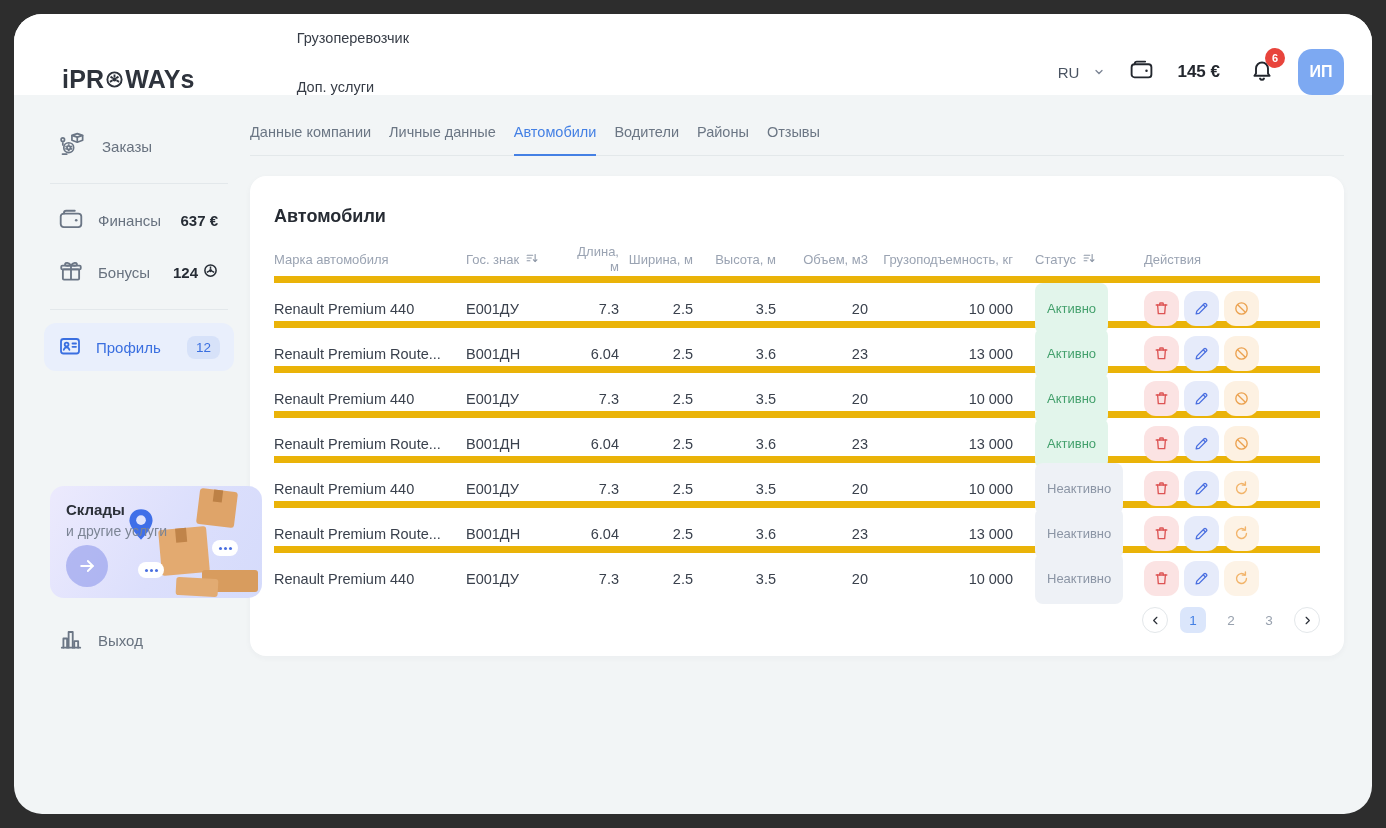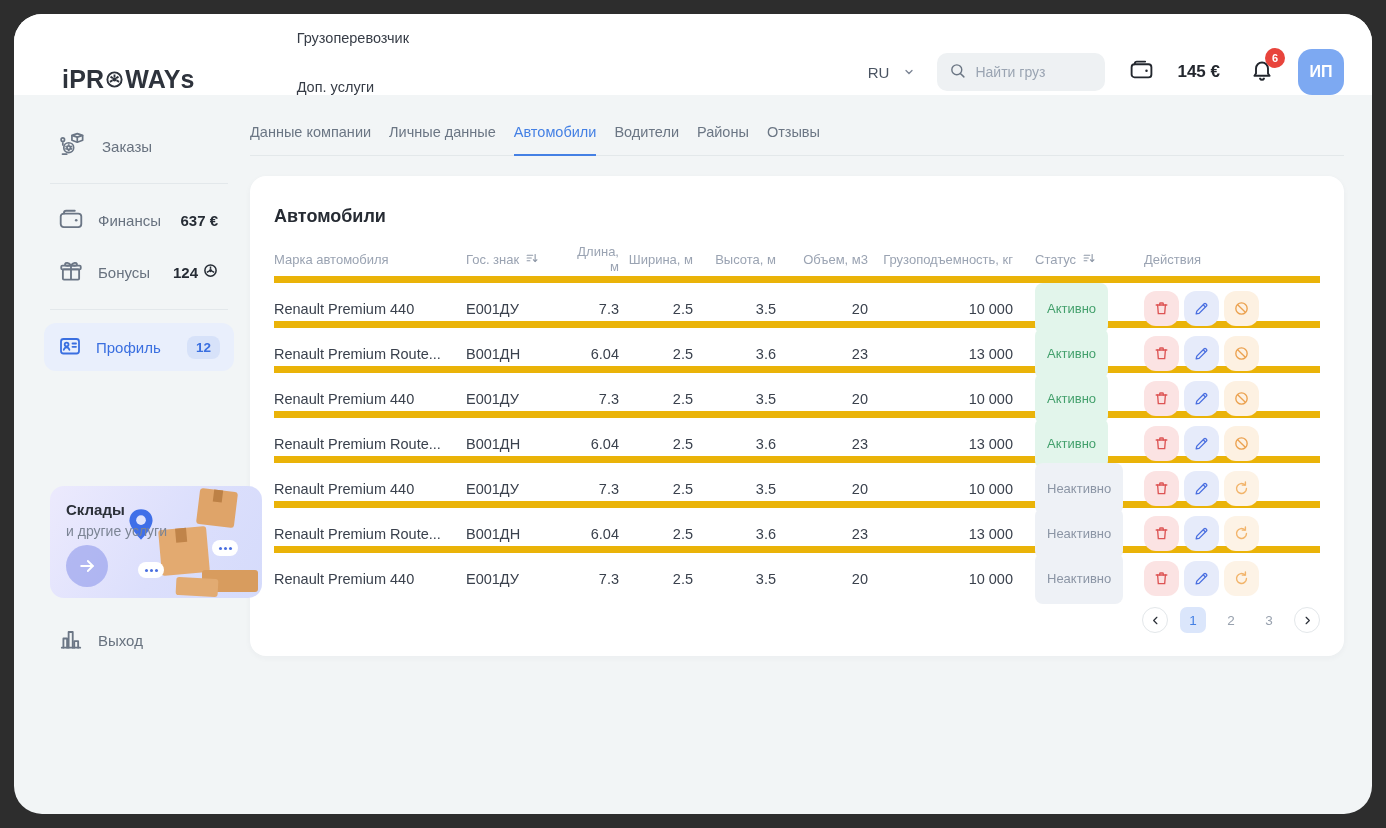--- a/index.html
+++ b/index.html
@@ -28,21 +28,21 @@
             font-size:16px; display:flex; align-items:center; justify-content:center; margin-left:24px; cursor:pointer; }
 
   
   .page-body { display:flex; height:719px; }
   .sidebar { width:236px; flex-shrink:0; padding:36px 22px 0 36px; }
   .side-item { display:flex; align-items:center; gap:14px; height:30px; padding:0 10px 0 8px;
                color:#68727f; font-size:15px; cursor:pointer; }
   .side-item .val { margin-left:auto; color:#262c35; font-weight:700; font-size:15px; display:flex; align-items:center; gap:5px; }
   .divider { height:1px; background:#e3e8eb; margin:21px 0; }
   .side-item.active { background:#e9effc; border-radius:12px; height:48px; padding:0 14px; color:#3a6fe0; margin:13px -6px 0 -6px; }
-  .pill-badge { margin-left:auto; background:#d7e2f9; color:#3a6fe0; font-size:13.5px; font-weight:700;
+  .pill-badge { margin-left:auto; background:#d7e2f9; color:#3a6fe0; font-size:13.5px; font-weight:400;
                 border-radius:8px; padding:4px 9px; }
   .mb22 { margin-bottom:22px; }
 
   .promo { position:relative; width:212px; height:112px; border-radius:14px; margin:115px 0 0 0;
            background:linear-gradient(120deg,#eceafd 0%, #dcdffc 55%, #d5dbfb 100%); overflow:hidden; cursor:pointer; }
   .promo-title { position:absolute; left:16px; top:15px; font-weight:700; font-size:15px; color:#2b3038; }
   .promo-sub { position:absolute; left:16px; top:37px; font-size:14px; color:#7b8494; }
   .promo-btn { position:absolute; left:16px; bottom:11px; width:42px; height:42px; border-radius:50%;
                background:rgba(134,145,233,.55); display:flex; align-items:center; justify-content:center; }
   .pbox { position:absolute; border-radius:3px; }
@@ -126,29 +126,20 @@
     </div>
     <div class="hright">
       <div class="lang">
         <span>RU</span>
         <span>
           <svg width="12" height="12" viewBox="0 0 24 24" fill="none" stroke="#7b8494" stroke-width="2.6" stroke-linecap="round">
               <polyline points="6 9 12 15 18 9"></polyline>
             </svg>
         </span>
       </div>
-      <div class="searchbox">
-        <span>
-          <svg width="17" height="17" viewBox="0 0 24 24" fill="none" stroke="#6b7684" stroke-width="2" stroke-linecap="round">
-              <circle cx="11" cy="11" r="7"></circle>
-              <line x1="16.5" y1="16.5" x2="21" y2="21"></line>
-            </svg>
-        </span>
-        <input placeholder="Найти груз" style="">
-      </div>
       <div class="balance">
         <span>
           <svg width="25" height="25" viewBox="0 0 24 24" fill="none" stroke="#23272e" stroke-width="1.8" stroke-linecap="round">
             <rect x="2.5" y="7" width="19" height="12.5" rx="2.8"></rect>
               <path d="M5.5 7V6.4a2 2 0 0 1 2-2h8"></path>
               <circle cx="16.8" cy="13.2" r="1.2" fill="#23272e" stroke="none"></circle>
           </svg>
         </span>
         <span>145 €</span>
       </div>

